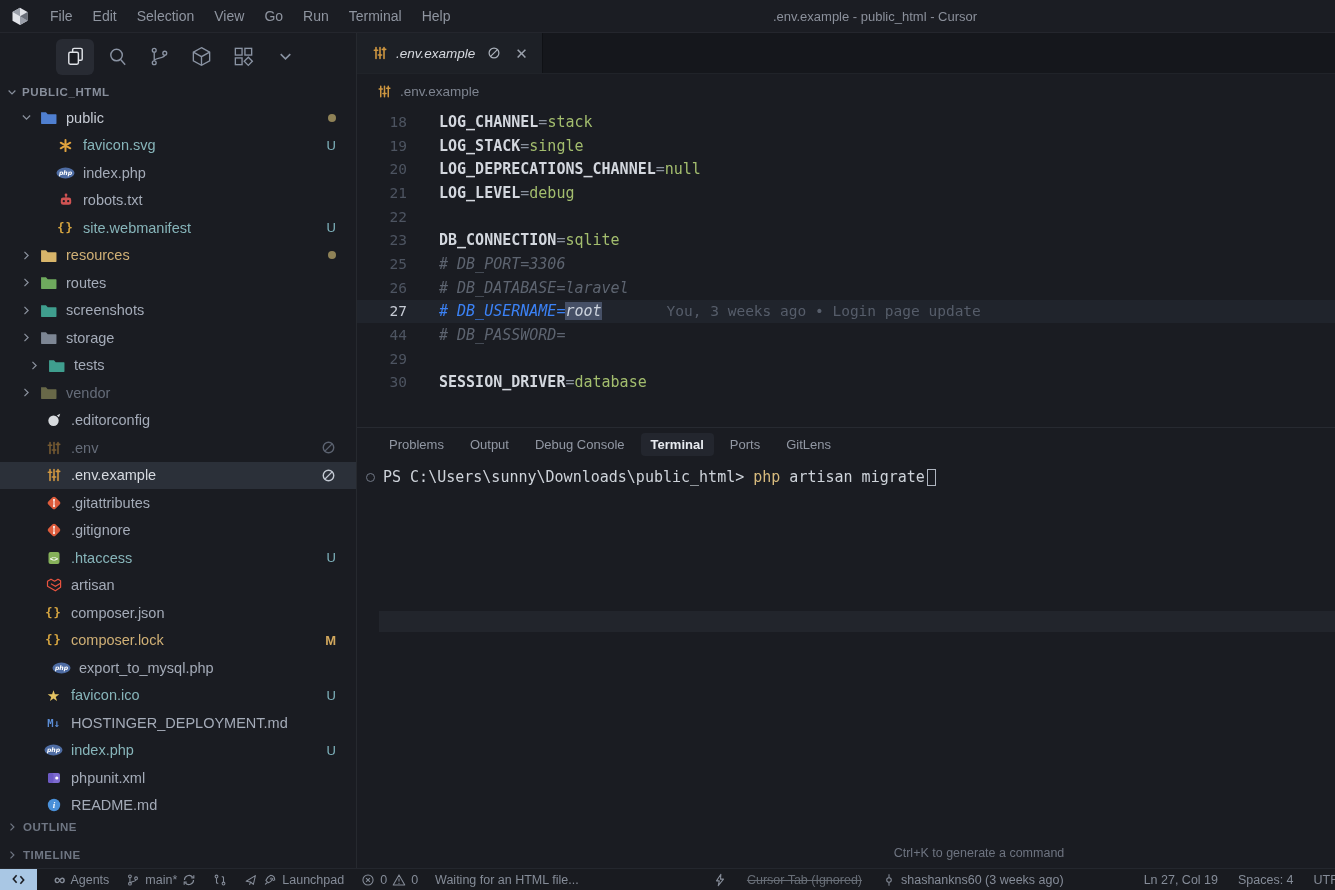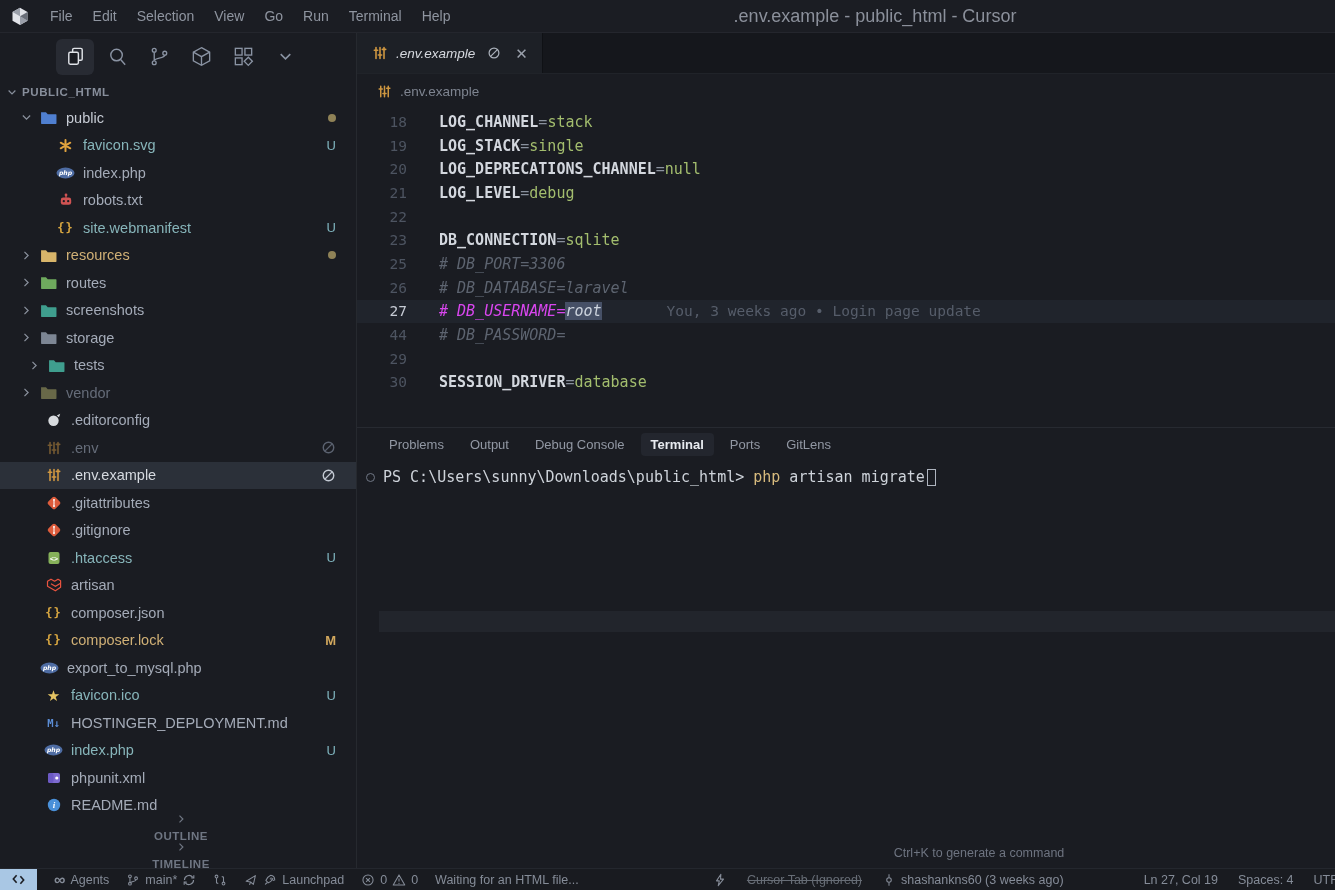--- a/index.html
+++ b/index.html
@@ -10,21 +10,21 @@
     position:relative; font-size:13px;
   }
   svg { display:block; }
 
   
   .titlebar { height:33px; background:#1b1d23; border-bottom:1px solid #24262d;
     display:flex; align-items:center; position:relative; }
   .logo { margin-left:10px; width:22px; height:22px; display:flex; align-items:center; }
   .menus { display:flex; margin-left:8px; }
   .menu-item { padding:0 10px; font-size:14px; color:#8f95a0; line-height:32px; cursor:default; }
-  .win-title { position:absolute; left:875px; transform:translateX(-50%); font-size:18px; color:#8b909b; white-space:nowrap; }
+  .win-title { position:absolute; left:875px; transform:translateX(-50%); font-size:13px; color:#8b909b; white-space:nowrap; }
 
   
   .workbench { display:flex; height:835px; }
 
   
   .sidebar { width:357px; flex:none; position:relative; background:#1a1c22; border-right:1px solid #26292f; }
   .activity { height:47px; display:flex; align-items:center; padding-left:56px; gap:4px; }
   .act-btn { width:38px; height:36px; border-radius:6px; display:flex; align-items:center; justify-content:center; color:#8a93a3; }
   .act-btn.active { background:#282b33; color:#e0e3e8; }
   .section-header { height:24px; display:flex; align-items:center; padding-left:6px; gap:4px;
@@ -36,21 +36,21 @@
   .trow .spacer { width:24px; flex:none; }
   .trow .gap5 { width:5px; flex:none; }
   .trow .ficon { width:19px; height:17px; margin-right:8px; flex:none; display:flex; align-items:center; justify-content:center; }
   .trow.dim .ficon { opacity:.5; }
   .trow .badge { position:absolute; right:20px; font-size:13px; display:flex; align-items:center; }
   .lbl-normal { color:#a4abb8; } .lbl-untracked { color:#87b5ba; } .lbl-modified { color:#d0b076; }
   .lbl-ignored { color:#656c79; } .lbl-white { color:#d6dae0; } .lbl-bright { color:#c6cbd4; }
   .b-dot { width:8px; height:8px; border-radius:50%; background:#8f8257; }
   .b-u { color:#7eb3bd; } .b-m { color:#d2a85e; font-weight:bold; }
   .side-bottom { position:absolute; left:0; right:0; height:27px; display:flex; align-items:center; padding-left:6px; gap:5px;
-    font-size:11.5px; font-weight:bold; letter-spacing:.5px; color:#6f7683;flex-direction:column; }
+    font-size:11.5px; font-weight:bold; letter-spacing:.5px; color:#6f7683; }
 
   
   .editor-col { flex:1; display:flex; flex-direction:column; min-width:0; }
   .tabstrip { height:41px; background:#15171c; border-bottom:1px solid #202329; display:flex; }
   .tab { width:186px; background:#1d2026; display:flex; align-items:center; padding:0 10px 0 15px;
     border-right:1px solid #0f1115; color:#d6d9df; font-size:13.5px; font-style:italic; gap:8px; }
   .tab .ticon { flex:none; display:flex; }
   .tab .t-slash { margin-left:4px; color:#aab0ba; display:flex; }
   .tab .t-close { margin-left:6px; color:#9ba1ac; font-size:15px; font-style:normal; line-height:1; }
   .breadcrumb { height:34px; display:flex; align-items:center; padding-left:20px; gap:8px; color:#7e8490; font-size:13.5px; background:#1a1c22; }
@@ -59,21 +59,21 @@
   .code { height:319px; padding-top:2px; font-family:"DejaVu Sans Mono", monospace; font-size:15px; position:relative; }
   .cline { height:23.7px; display:flex; align-items:center; white-space:pre; position:relative; }
   .cline .ln { width:50px; text-align:right; color:#4d5461; font-size:14.5px; flex:none; }
   .cline .ctext { margin-left:32px; }
   .cline.current { background:#20242c; }
   .cline.current .ln { color:#c6cbd4; }
   .tk-key { color:#d3d7de; font-weight:bold; }
   .tk-op { color:#8a919e; }
   .tk-val { color:#a3bd6e; }
   .tk-comment { color:#5d6470; font-style:italic; }
-  .cline.current .tk-comment { color:#d946ef; }
+  .cline.current .tk-comment { color:#3b82f6; }
   .tk-sel { background:#465066; color:#cdd4de; font-style:italic; }
   .blame { color:#565d6a; font-size:14.5px; margin-left:65px; font-family:"DejaVu Sans Mono", monospace; }
 
   
   .panel { flex:1; border-top:1px solid #272a31; position:relative; background:#1a1c22; }
   .panel-tabs { height:33px; display:flex; align-items:center; padding-left:22px; gap:6px; }
   .ptab { padding:4px 10px; font-size:13px; color:#9298a4; border-radius:4px; }
   .ptab.active { background:#23262e; color:#e8ebf0; font-weight:bold; }
   .terminal { position:relative; font-family:"DejaVu Sans Mono", monospace; font-size:15px; color:#ced3da; }
   .term-line { display:flex; align-items:center; height:24px; padding-left:9px; margin-top:4px; }
@@ -422,21 +422,21 @@
         <div class="trow" style="padding-left: 20px;">
           <span class="spacer"></span>
           <span class="ficon">
             <span style="color:#d9a741;font-weight:bold;font-size:12px;font-family:'DejaVu Sans Mono',monospace;letter-spacing:1px">{}</span>
           </span>
           <span class="lbl-modified">composer.lock</span>
           <span class="badge">
             <span class="b-m">M</span>
           </span>
         </div>
-        <div class="trow" style="padding-left: 16px;">
+        <div class="trow" style="padding-left: 28px;">
           <span class="spacer"></span>
           <span class="ficon">
             <svg width="19" height="12" viewBox="0 0 20 12">
               <ellipse cx="10" cy="6" rx="9.5" ry="5.7" fill="#4e6ca3"></ellipse>
               <text x="10" y="8.4" text-anchor="middle" font-size="6.5" font-style="italic" font-weight="bold" fill="#fff" font-family="DejaVu Sans, sans-serif">php</text>
             </svg>
           </span>
           <span class="lbl-normal">export_to_mysql.php</span>
         </div>
         <div class="trow" style="padding-left: 20px;">

